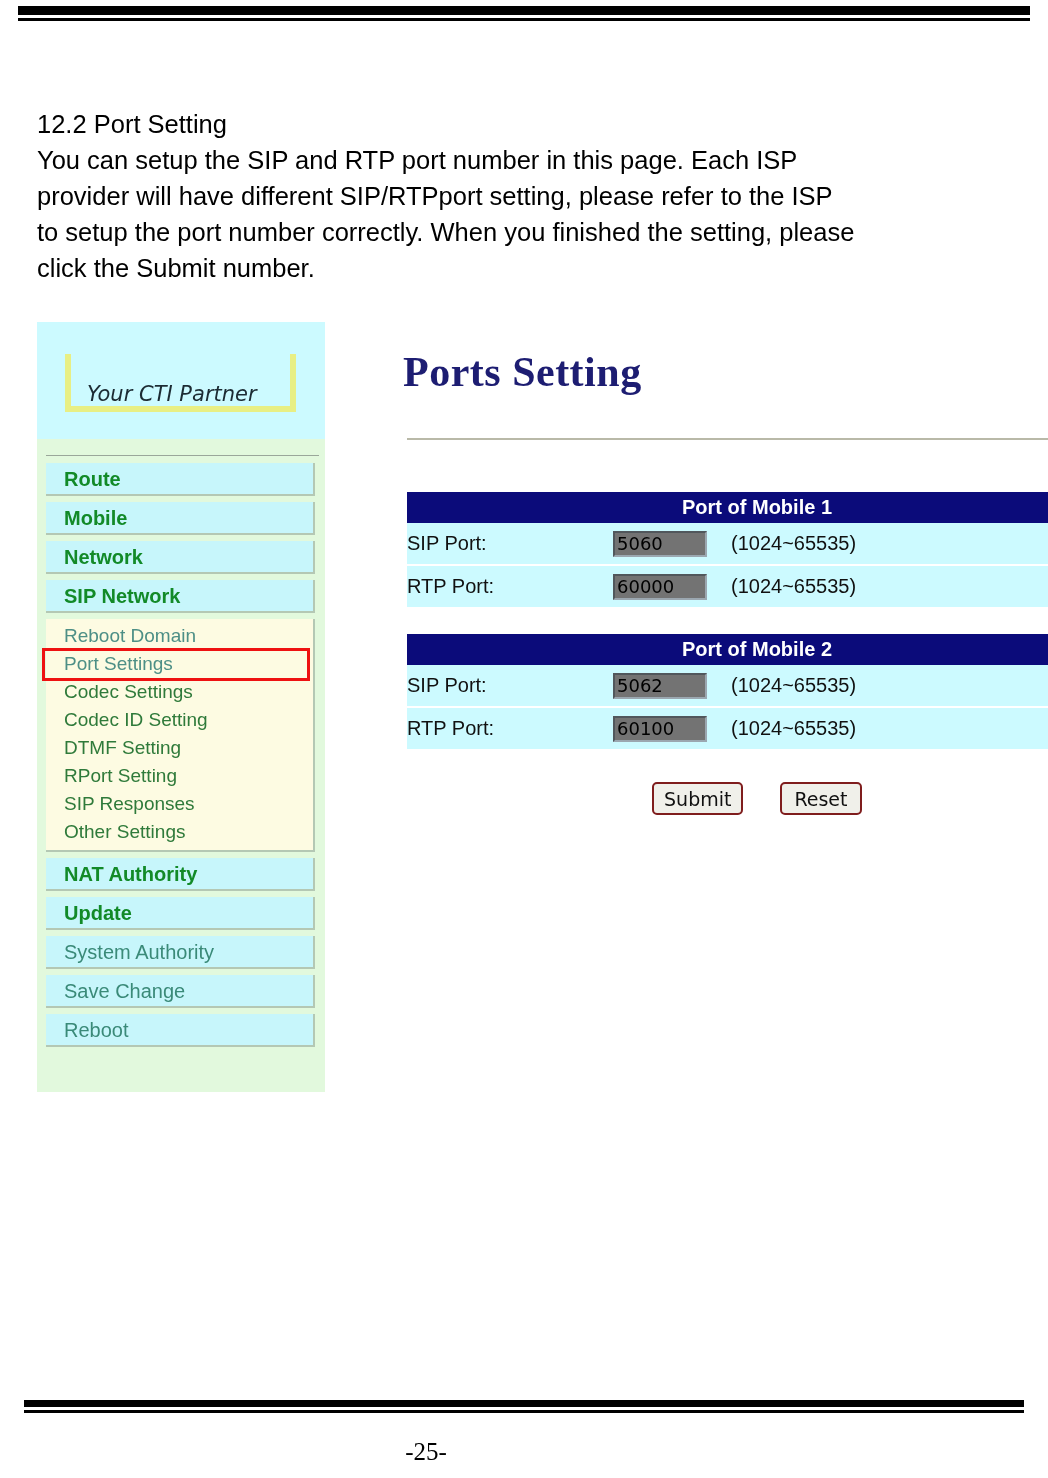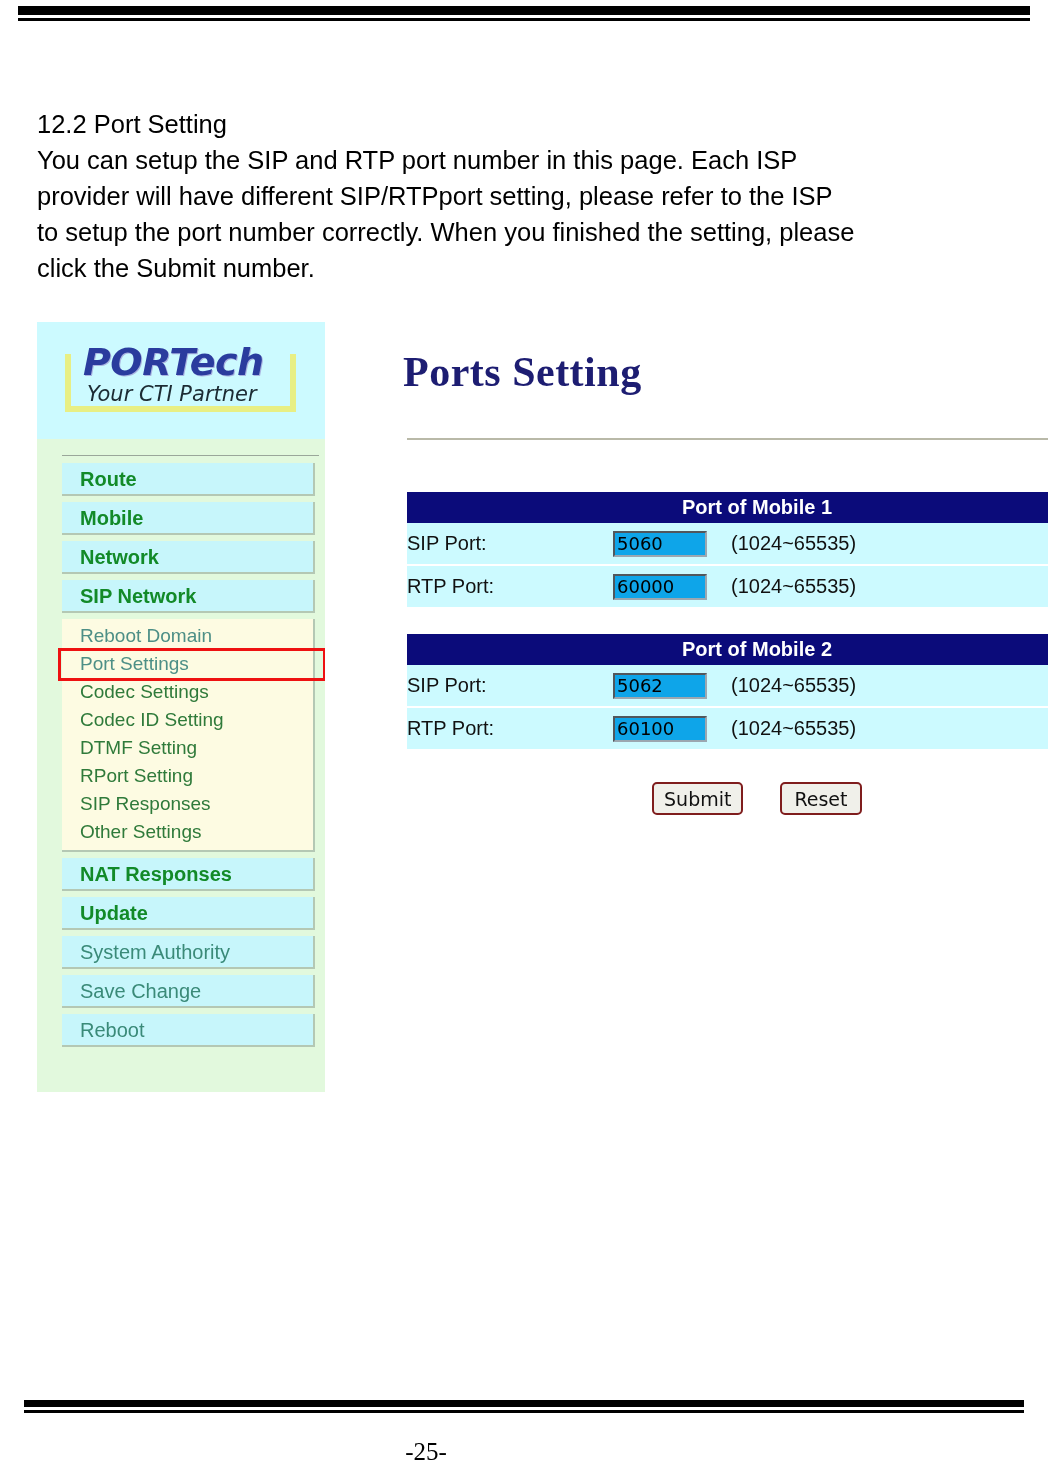--- a/index.html
+++ b/index.html
@@ -138,21 +138,20 @@
     font-size: 21px;
     font-weight: normal;
     font-style: italic;
     color: #1c2b33;
     font-family: "DejaVu Sans", sans-serif;
     letter-spacing: 0px;
   }
 
   .menu {
     padding: 16px 0 0 0;
-    margin-left: 16px;
   }
   .menu-divider {
     margin: 0 6px 7px 9px;
     height: 1px;
     background: #9aa79a;
   }
   .nav-item {
     margin: 0 10px 6px 9px;
     height: 33px;
     line-height: 33px;
@@ -260,21 +259,21 @@
   }
   .cell-input { width: 118px; }
   .cell-hint { font-size: 20px; padding-left: 8px; }
   .port-input {
     width: 94px;
     height: 26px;
     font-family: "DejaVu Sans", sans-serif;
     font-size: 18px;
     color: #000000;
     padding: 0 2px;
-    background: #0ea5e9;
+    background: #737373;
     border: 2px inset #9ba7b0;
     box-sizing: border-box;
   }
 
   .button-row {
     position: absolute;
     left: 82px;
     top: 460px;
     width: 700px;
     text-align: center;
@@ -314,21 +313,20 @@
   <div class="line">click the Submit number.</div>
 </div>
 
 <div class="ui">
 
   <div class="sidebar">
 
     <div class="logo-box">
       <div class="logo-inner">
         <div class="logo-brackets"></div>
-        <div class="logo-main">PORTech</div>
         <div class="logo-sub">Your CTI Partner</div>
       </div>
     </div>
 
     <div class="menu">
       <div class="menu-divider"></div>
 
       <div class="nav-item">Route</div>
       <div class="nav-item">Mobile</div>
       <div class="nav-item">Network</div>
@@ -339,21 +337,21 @@
         <div class="sub-item muted">Port Settings</div>
         <div class="sub-item">Codec Settings</div>
         <div class="sub-item">Codec ID Setting</div>
         <div class="sub-item">DTMF Setting</div>
         <div class="sub-item">RPort Setting</div>
         <div class="sub-item">SIP Responses</div>
         <div class="sub-item">Other Settings</div>
         <div class="highlight-box"></div>
       </div>
 
-      <div class="nav-item">NAT Responses</div>
+      <div class="nav-item">NAT Authority</div>
       <div class="nav-item">Update</div>
       <div class="nav-item plain">System Authority</div>
       <div class="nav-item plain">Save Change</div>
       <div class="nav-item plain">Reboot</div>
     </div>
   </div>
 
   <div class="content">
     <div class="content-title">Ports Setting</div>
     <div class="title-rule"></div>

